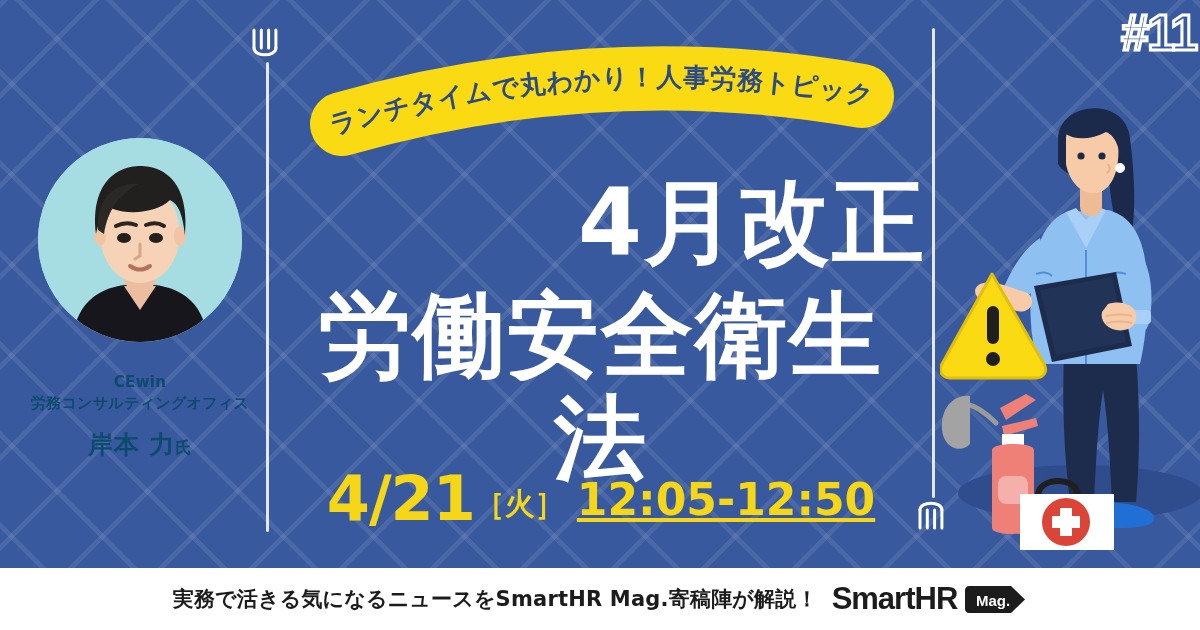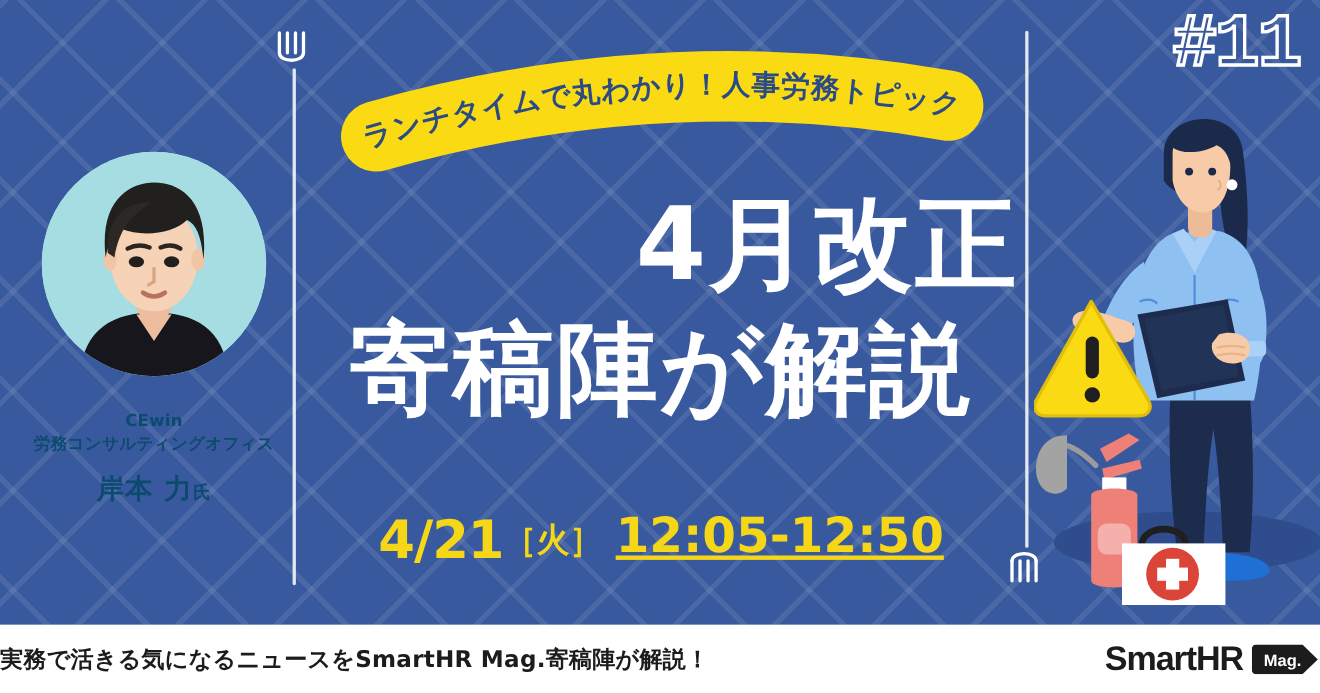--- a/index.html
+++ b/index.html
@@ -26,23 +26,23 @@
 
   
   .divider{position:absolute;width:3px;background:rgba(255,255,255,.85);border-radius:2px;}
   .divider.left{left:266px;top:62px;height:470px;}
   .divider.right{left:932px;top:28px;height:470px;}
   .fork{position:absolute;}
   .fork svg{display:block;}
 
   
   .hash-badge{
-    position:absolute;right:18px;top:8px;
-    font-family:Liberation Mono, monospace;
-    font-size:68px;font-weight:700;letter-spacing:-2px;
+    position:absolute;right:4px;top:8px;
+    font-family:Liberation Sans, sans-serif;
+    font-size:50px;font-weight:700;letter-spacing:-2px;
     color:transparent;
     -webkit-text-stroke:3px #ffffff;
     line-height:1;
     white-space:nowrap;
   }
 
   
   .ribbon{position:absolute;left:296px;top:46px;width:612px;height:96px;}
   .ribbon svg{display:block;overflow:visible;}
   .ribbon .rib-text{
@@ -79,32 +79,32 @@
   }
   .title .l1{font-size:92px;line-height:1.02;letter-spacing:2px;text-align:right;}
   .title .l2{font-size:92px;line-height:1.12;letter-spacing:2px;margin-top:14px;}
 
   
   .datetime{
     position:absolute;left:276px;top:462px;width:650px;text-align:center;
     color:#f5d717;white-space:nowrap;
     font-family:"DejaVu Sans","Liberation Sans",sans-serif;font-weight:700;
   }
-  .datetime .d{font-size:48px;letter-spacing:-1px;vertical-align:-2px;}
+  .datetime .d{font-size:62px;letter-spacing:-1px;vertical-align:-2px;}
   .datetime .dow{font-size:30px;letter-spacing:0;vertical-align:4px;}
   .datetime .t{font-size:44px;letter-spacing:0px;vertical-align:3px;margin-left:12px;text-decoration:underline;}
 
   
   .illo{position:absolute;left:940px;top:78px;width:260px;height:490px;}
   .illo svg{display:block;}
 
   
   .bottombar{
     position:absolute;left:0;top:568px;width:1200px;height:62px;background:#ffffff;
-    display:flex;align-items:center;justify-content:space-between;gap:14px;
+    display:flex;align-items:center;justify-content:center;gap:14px;
   }
   .bottombar .tag{
     font-family:"DejaVu Sans","Liberation Sans",sans-serif;
     font-size:21px;font-weight:700;color:#1c1c1c;letter-spacing:.2px;white-space:nowrap;
   }
   .logo{display:flex;align-items:center;gap:8px;}
   .logo .word{
     font-family:"Liberation Sans","DejaVu Sans",sans-serif;
     font-size:31px;font-weight:700;color:#1c1c1c;letter-spacing:-1px;
   }
@@ -194,21 +194,21 @@
   <div class="speaker">
     <div class="org-line">CEwin</div>
     <div class="org-line">労務コンサルティングオフィス</div>
     <div class="name">
       <span>岸本 力</span><span class="suffix">氏</span>
     </div>
   </div>
 
   <div class="title">
     <div class="l1">4月改正</div>
-    <div class="l2">寄稿陣が解説</div>
+    <div class="l2">労働安全衛生法</div>
   </div>
 
   <div class="datetime">
     <span class="d">4/21</span><span class="dow">［火］</span><span class="t">12:05-12:50</span>
   </div>
 
   <div class="illo">
     <svg width="260" height="490" viewBox="0 0 260 490" aria-hidden="true">
 
       <ellipse cx="140" cy="415" rx="122" ry="28" fill="#2f4d8c"></ellipse>

